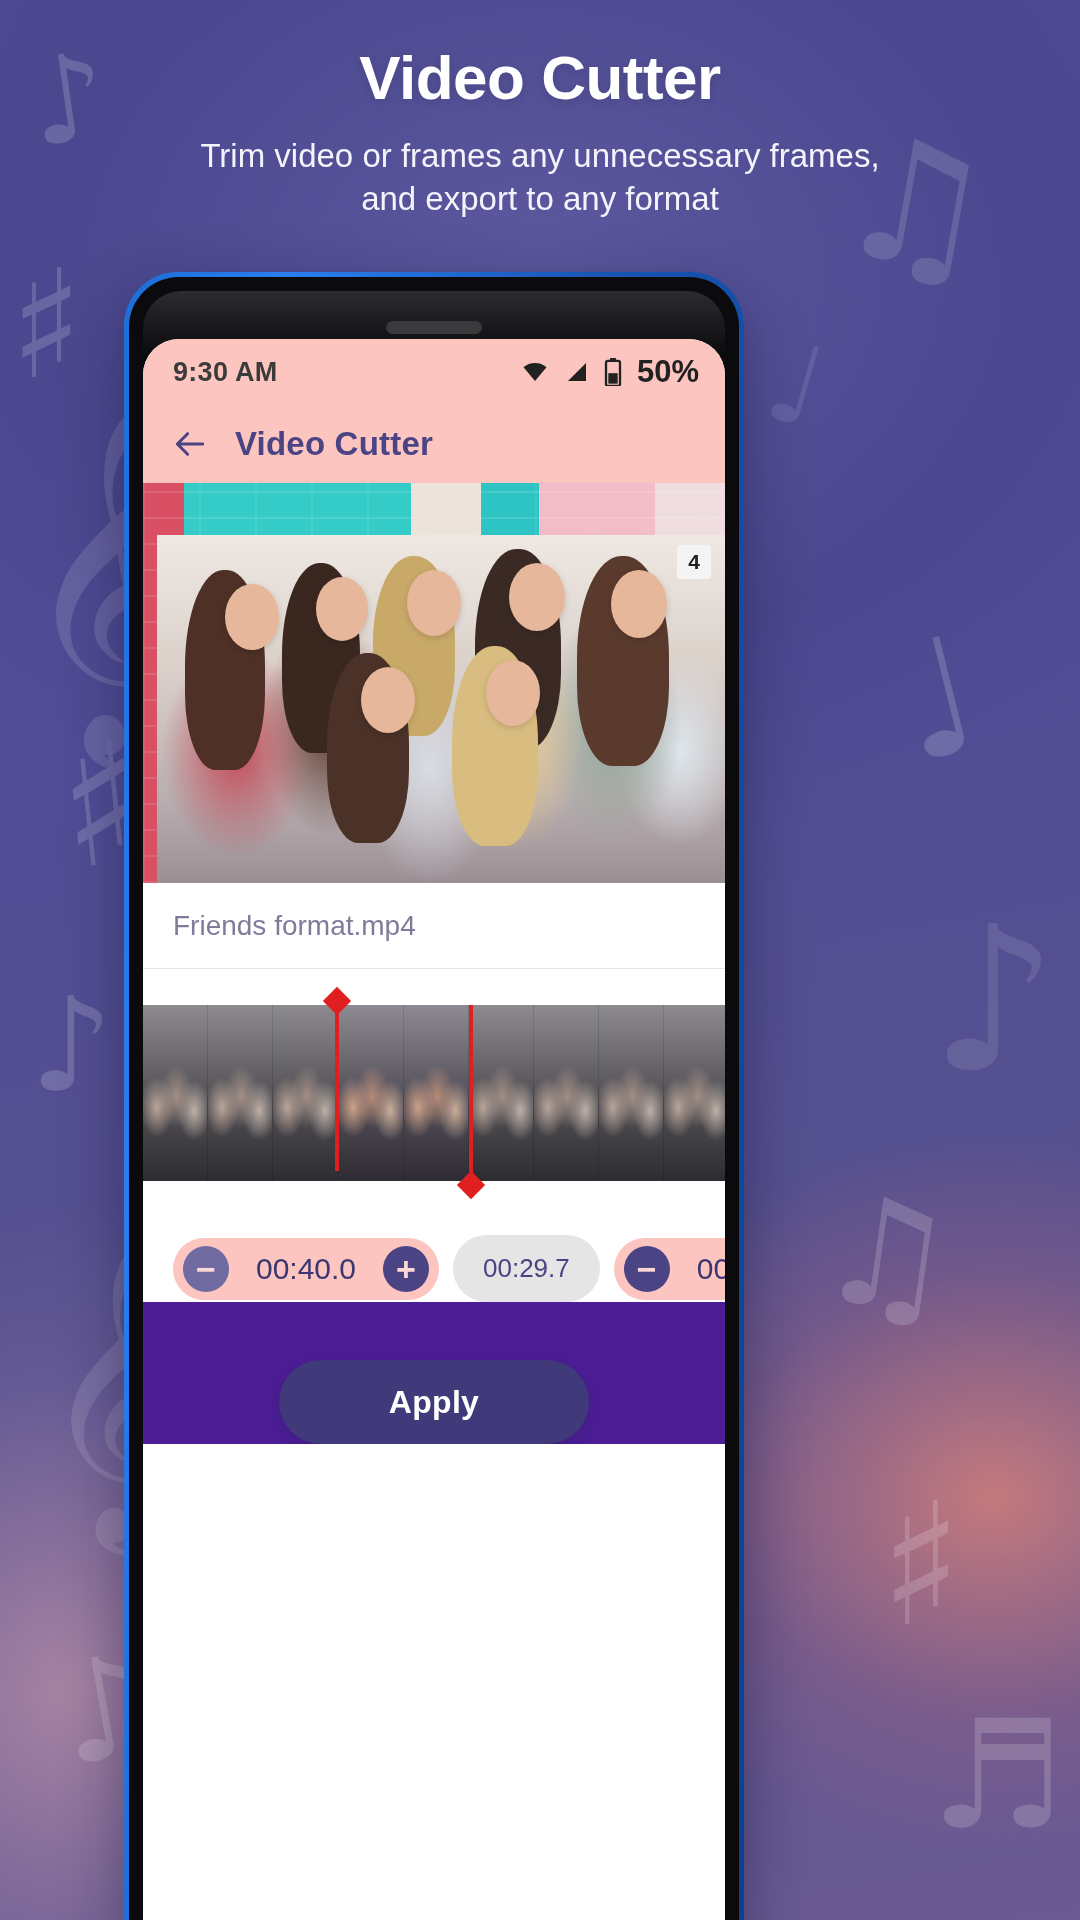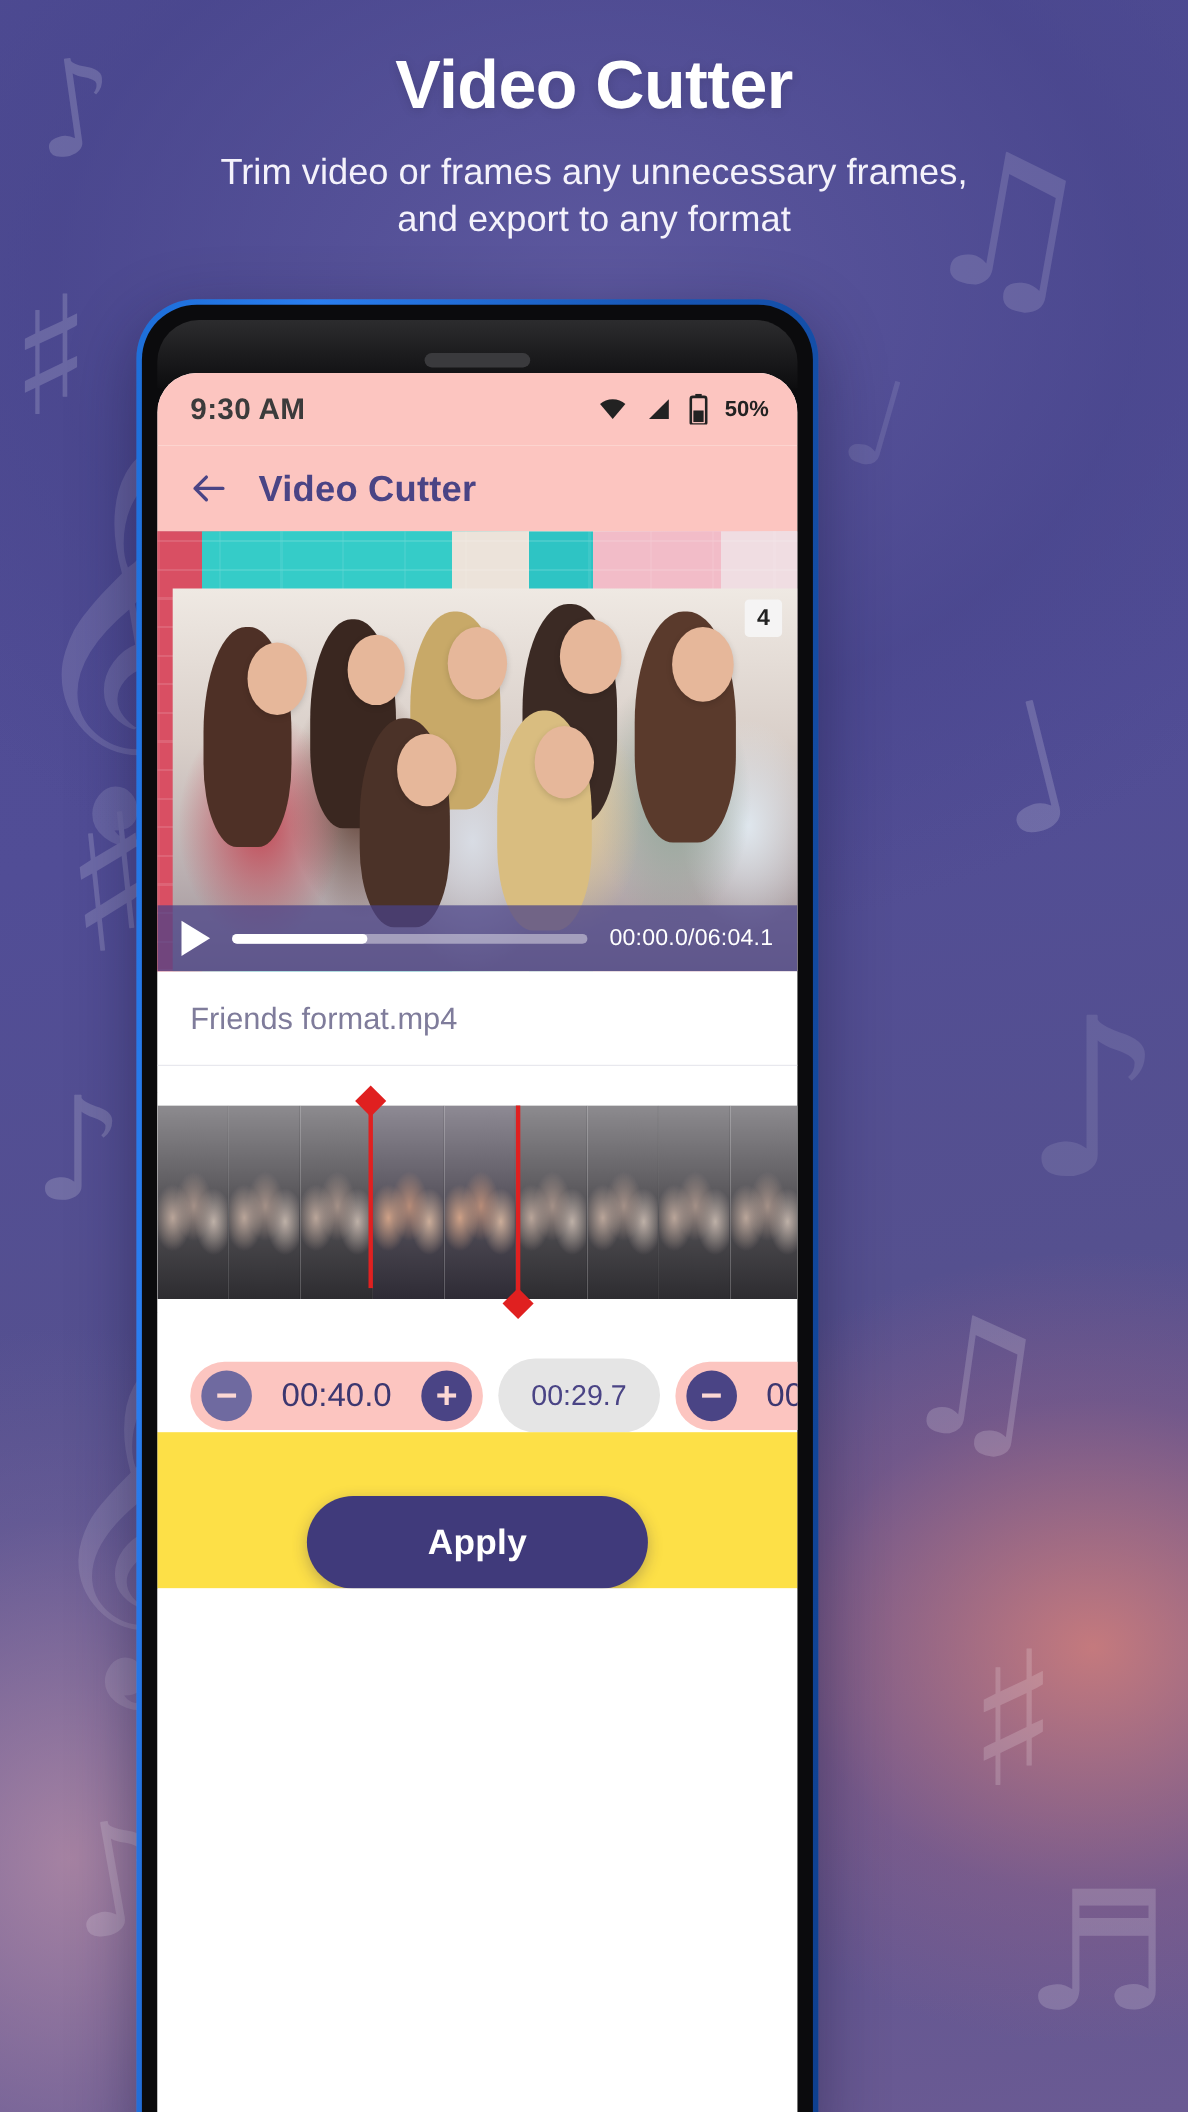--- a/index.html
+++ b/index.html
@@ -69,21 +69,21 @@
 
   
   .statusbar {
     height:66px; background:#fcc5c0;
     display:flex; align-items:center; justify-content:space-between;
     padding:0 26px 0 30px;
   }
   .st-time { font-size:27px; font-weight:bold; color:#3b3b3b; letter-spacing:.3px; }
   .st-right { display:flex; align-items:center; gap:13px; }
   .st-right svg { display:block; }
-  .st-batt { font-size:20px; font-weight:bold; color:#222; margin-left:2px; }
+  .st-batt { font-size:31px; font-weight:bold; color:#222; margin-left:2px; }
 
   
   .appbar {
     height:78px; background:#fcc5c0;
     display:flex; align-items:center; padding:0 28px; gap:26px;
   }
   .back-icon { width:38px; height:38px; }
   .app-title { font-size:33px; font-weight:bold; color:#4a4485; letter-spacing:.2px; }
 
   
@@ -186,21 +186,21 @@
     flex:0 0 auto;
   }
   .circ-btn.muted { background:#6f6aa0; }
   .stepper-val { font-size:30px; color:#3c3770; min-width:130px; text-align:center; }
   .duration-pill {
     background:#e5e5e5; border-radius:40px; padding:18px 30px;
   }
   .duration-val { font-size:26px; color:#4a4485; }
 
   
-  .apply-wrap { background:#fde047; display:flex; justify-content:center; padding:58px 0 0 0; }
+  .apply-wrap { background:#4c1d95; display:flex; justify-content:center; padding:58px 0 0 0; }
   .apply-btn {
     width:310px; height:84px; border-radius:46px; background:#403a7b;
     display:flex; align-items:center; justify-content:center;
     font-size:32px; font-weight:bold; color:#ffffff; letter-spacing:.3px;
     box-shadow:0 4px 14px rgba(40,34,90,.30);
   }
   .page-rest { background:#ffffff; flex:1; }
   .screen-body { display:flex; flex-direction:column; height:100%; background:#fff; }
 </style>
 </head>
@@ -288,27 +288,20 @@
               <div class="hair" style="left:74%; top:6%;  width:92px;  height:210px; background:#5a3a2c;"></div>
               <div class="face" style="left:80%; top:10%; width:56px;  height:68px;"></div>
               <div class="hair" style="left:30%; top:34%; width:82px;  height:190px; background:#4b3228;"></div>
               <div class="face" style="left:36%; top:38%; width:54px;  height:66px;"></div>
               <div class="hair" style="left:52%; top:32%; width:86px;  height:200px; background:#d9bd80;"></div>
               <div class="face" style="left:58%; top:36%; width:54px;  height:66px;"></div>
             </div>
             <div class="badge-4">4</div>
           </div>
 
-          <div class="player-bar">
-            <span class="play-tri"></span>
-            <span class="progress">
-              <span class="progress-fill"></span>
-            </span>
-            <span class="time-label">00:00.0/06:04.1</span>
-          </div>
         </div>
 
         <div class="filename-row">
           <span class="filename">Friends format.mp4</span>
         </div>
         <div class="gap-row"></div>
 
         <div class="timeline-wrap">
           <div class="filmstrip">
             <div class="frame">

